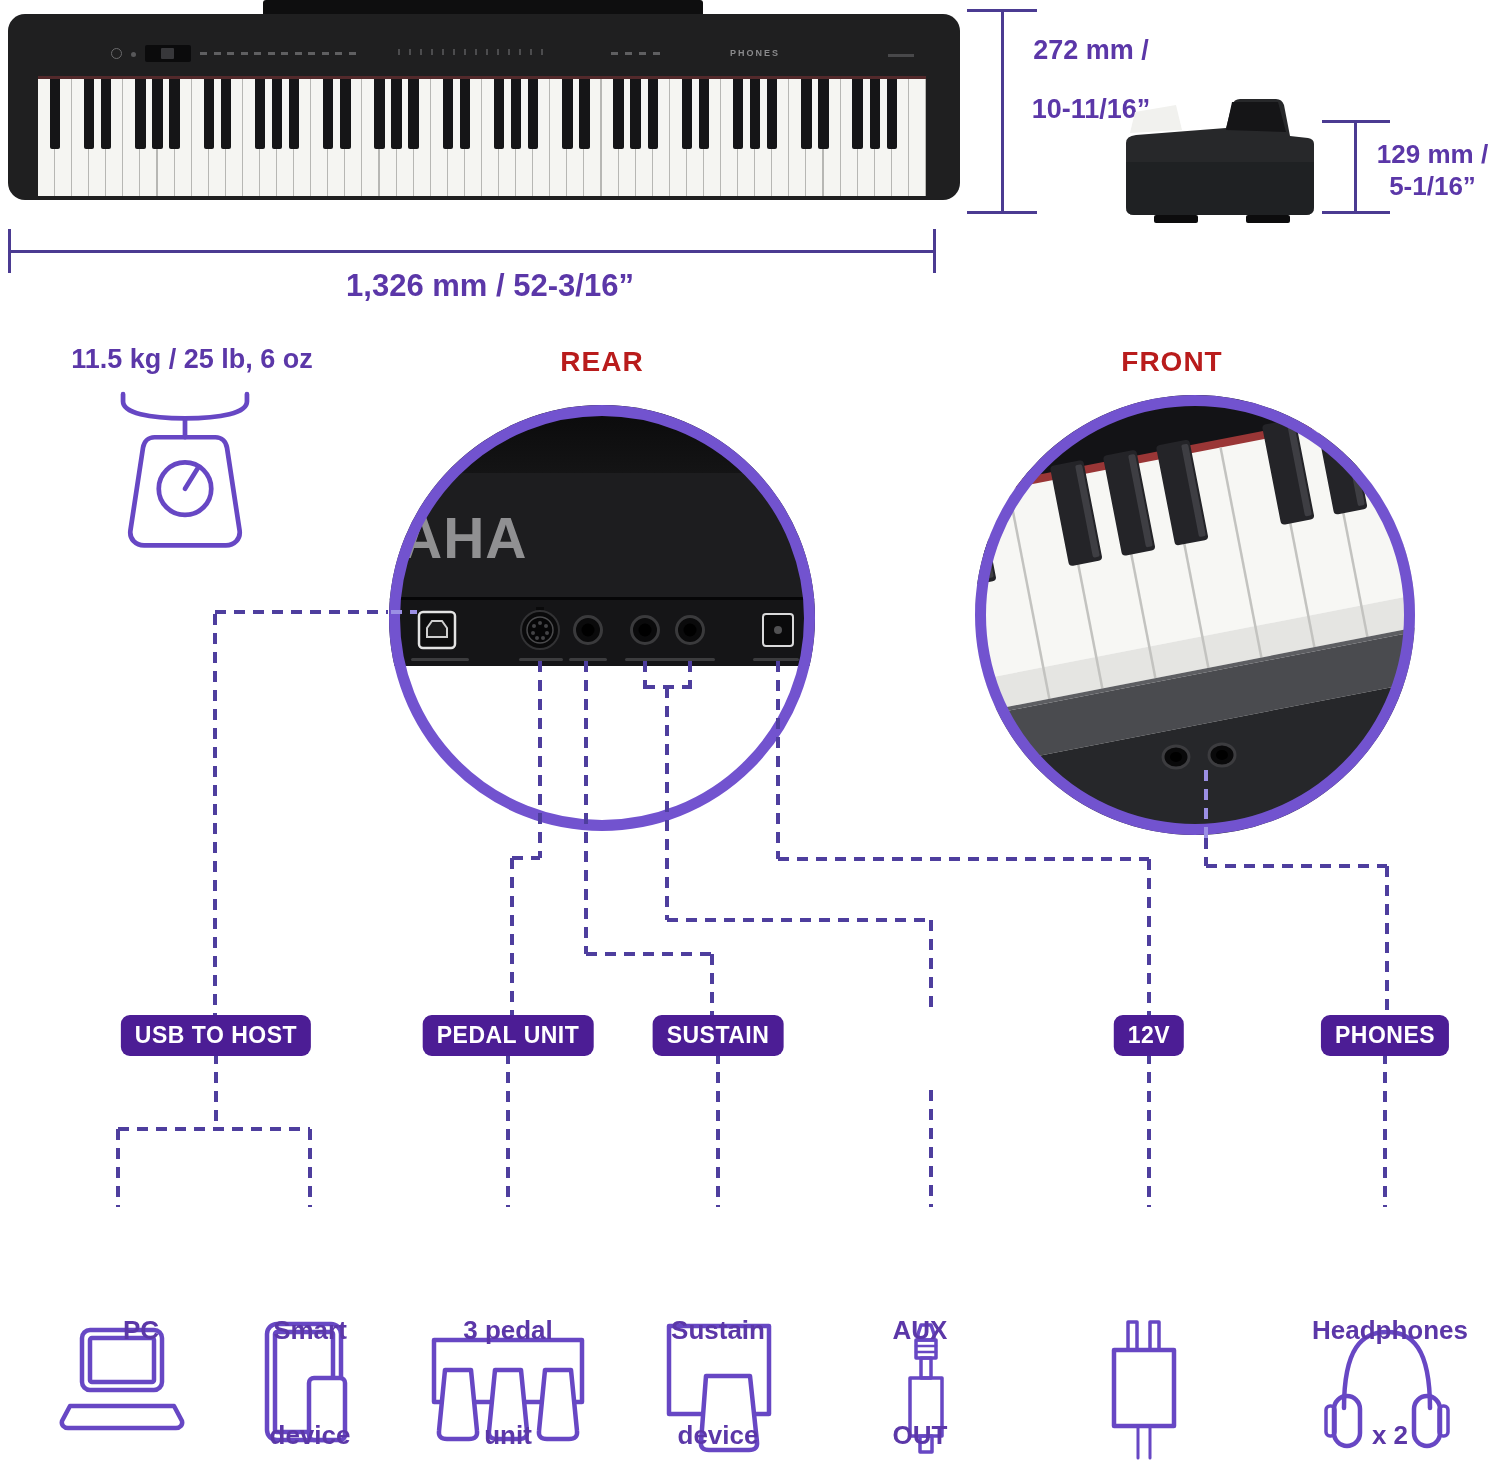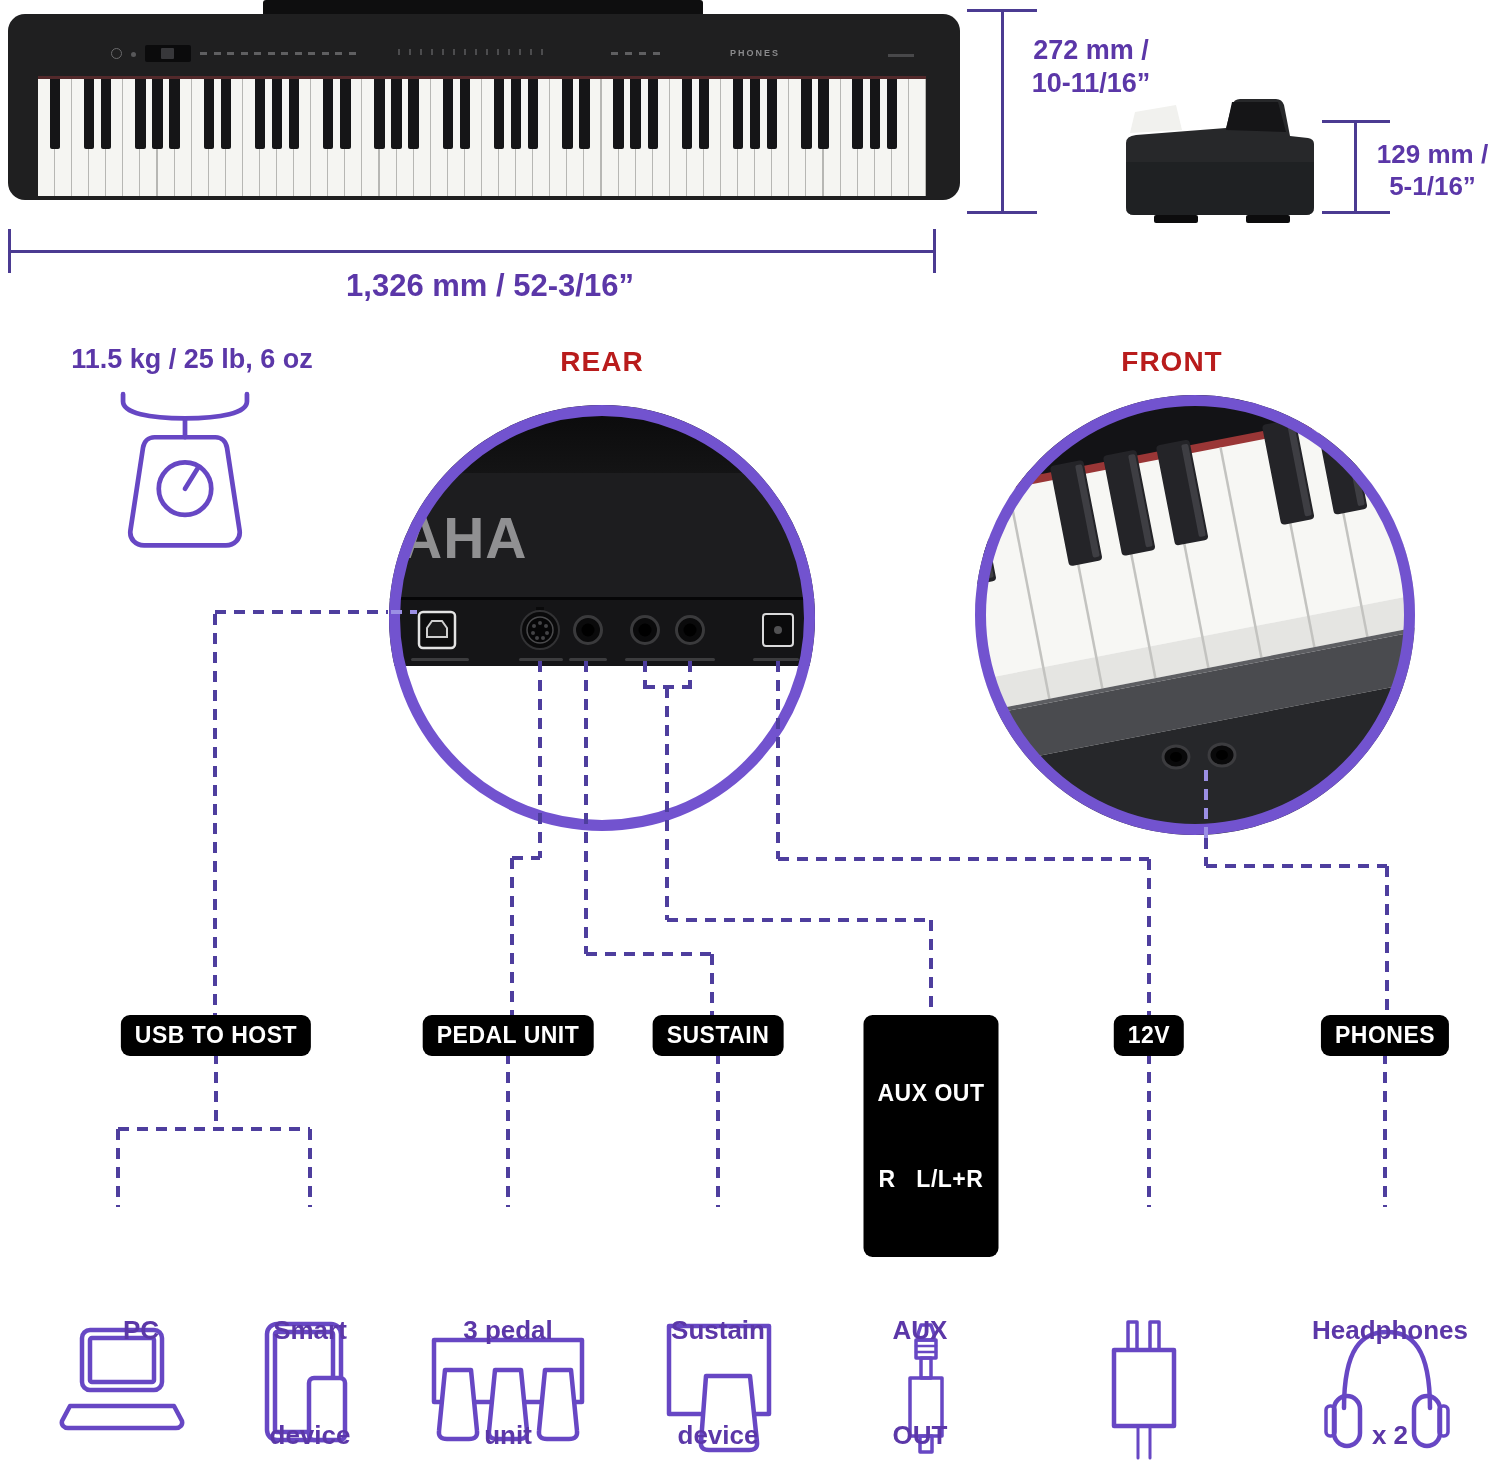--- a/index.html
+++ b/index.html
@@ -23,21 +23,21 @@
       background:repeating-linear-gradient(180deg,var(--c) 0 11px,transparent 11px 19px);}
   .dh{position:absolute;height:3.5px;--c:#4e3e9e;z-index:30;
       background:repeating-linear-gradient(90deg,var(--c) 0 11px,transparent 11px 19px);}
   .lt{--c:#9b8fe4;}
   
   .cmask{position:absolute;border-radius:50%;overflow:hidden;background:#fff;z-index:10;}
   .cring{position:absolute;border-radius:50%;border:11px solid #7253cf;box-sizing:border-box;z-index:25;pointer-events:none;}
   .viewtitle{position:absolute;transform:translateX(-50%);color:#b91c1c;font-weight:700;font-size:28px;letter-spacing:1px;}
   #rear-logo{position:absolute;left:12px;top:100px;color:#909092;font-size:57px;font-weight:800;letter-spacing:1px;}
   
-  .badge{position:absolute;top:1015px;transform:translateX(-50%);background:#000000;color:#fff;
+  .badge{position:absolute;top:1015px;transform:translateX(-50%);background:#4c1d95;color:#fff;
          font-weight:700;font-size:23px;line-height:1.25;padding:6px 14px;border-radius:9px;
          text-align:center;letter-spacing:.5px;white-space:pre;z-index:40;}
   .badge span{display:block;}
   
   .devlabel{position:absolute;top:1243px;transform:translateX(-50%);color:#5b37a8;font-weight:700;
             font-size:26px;line-height:35px;text-align:center;white-space:pre;z-index:40;}
   .devlabel span{display:block;}
   .icon{position:absolute;z-index:5;}
   .icon path,.icon rect,.icon circle,.icon line{fill:none;stroke:#6747c4;stroke-width:4.5;stroke-linejoin:round;stroke-linecap:round;}
   .icon .fillw{fill:#ffffff;}
@@ -132,21 +132,21 @@
   <div class="diml" style="left:8px;top:229px;width:2.5px;height:44px;"></div>
   <div class="diml" style="left:933px;top:229px;width:2.5px;height:44px;"></div>
   <div class="diml" style="left:8px;top:250px;width:927px;height:2.5px;"></div>
   <div class="dimtext" style="left:490px;top:268px;transform:translateX(-50%);font-size:31px;">1,326 mm / 52-3/16”</div>
 
   <div class="diml" style="left:967px;top:9px;width:70px;height:2.5px;"></div>
   <div class="diml" style="left:967px;top:211px;width:70px;height:2.5px;"></div>
   <div class="diml" style="left:1001px;top:9px;width:2.5px;height:204px;"></div>
   <div class="dimtext" style="left:1016px;top:34px;width:150px;font-size:27px;line-height:33px;text-align:center;">
     <span style="display:block;">272 mm /</span>
-    <span style="display:block;">10-11/16”</span>
+    <span style="display:block;margin-top:26px;">10-11/16”</span>
   </div>
 
   <svg class="abs" style="left:1118px;top:92px;" width="200" height="134" viewBox="0 0 200 134">
     <path d="M8,115 Q8,123 16,123 H188 Q196,123 196,115 V52 Q196,47 190,46 L172,44 L166,13 Q164,7 158,7 H122 Q116,7 114,13 L108,36 L18,43 Q8,44 8,51 Z" fill="#27282a"></path>
     <path d="M108,38 L114,10 L160,10 L168,40 Z" fill="#151517"></path>
     <path d="M12,41 L17,20 L58,13 L64,38 Z" fill="#f1f1ee"></path>
     <path d="M8,70 H196 V115 Q196,123 188,123 H16 Q8,123 8,115 Z" fill="#1f2022" opacity="0.85"></path>
     <rect x="36" y="123" width="44" height="8" rx="2" fill="#0c0c0d"></rect>
     <rect x="128" y="123" width="44" height="8" rx="2" fill="#0c0c0d"></rect>
   </svg>
@@ -298,24 +298,20 @@
       <div class="dh" style="left: 644px; top: 685.25px; width: 47px;"></div>
       <div class="dh" style="left: 667px; top: 918.25px; width: 264px;"></div>
       <div class="dh" style="left: 778px; top: 857.25px; width: 371px;"></div>
       <div class="dh" style="left: 1206px; top: 864.25px; width: 181px;"></div>
       <div class="dh" style="left: 118px; top: 1127.25px; width: 192px;"></div>
     </div>
 
   <div class="badge" style="left:216px;"><span>USB TO HOST</span></div>
   <div class="badge" style="left:508px;"><span>PEDAL UNIT</span></div>
   <div class="badge" style="left:718px;"><span>SUSTAIN</span></div>
-  <div class="badge" style="left:931px;">
-    <span>AUX OUT</span>
-    <span>R   L/L+R</span>
-  </div>
   <div class="badge" style="left:1149px;"><span>12V</span></div>
   <div class="badge" style="left:1385px;"><span>PHONES</span></div>
 
   <div class="devlabel" style="left:121px;margin-left:20px;">
     <span>PC</span>
   </div>
   <div class="devlabel" style="left:310px;">
     <span>Smart</span>
     <span>device</span>
   </div>

